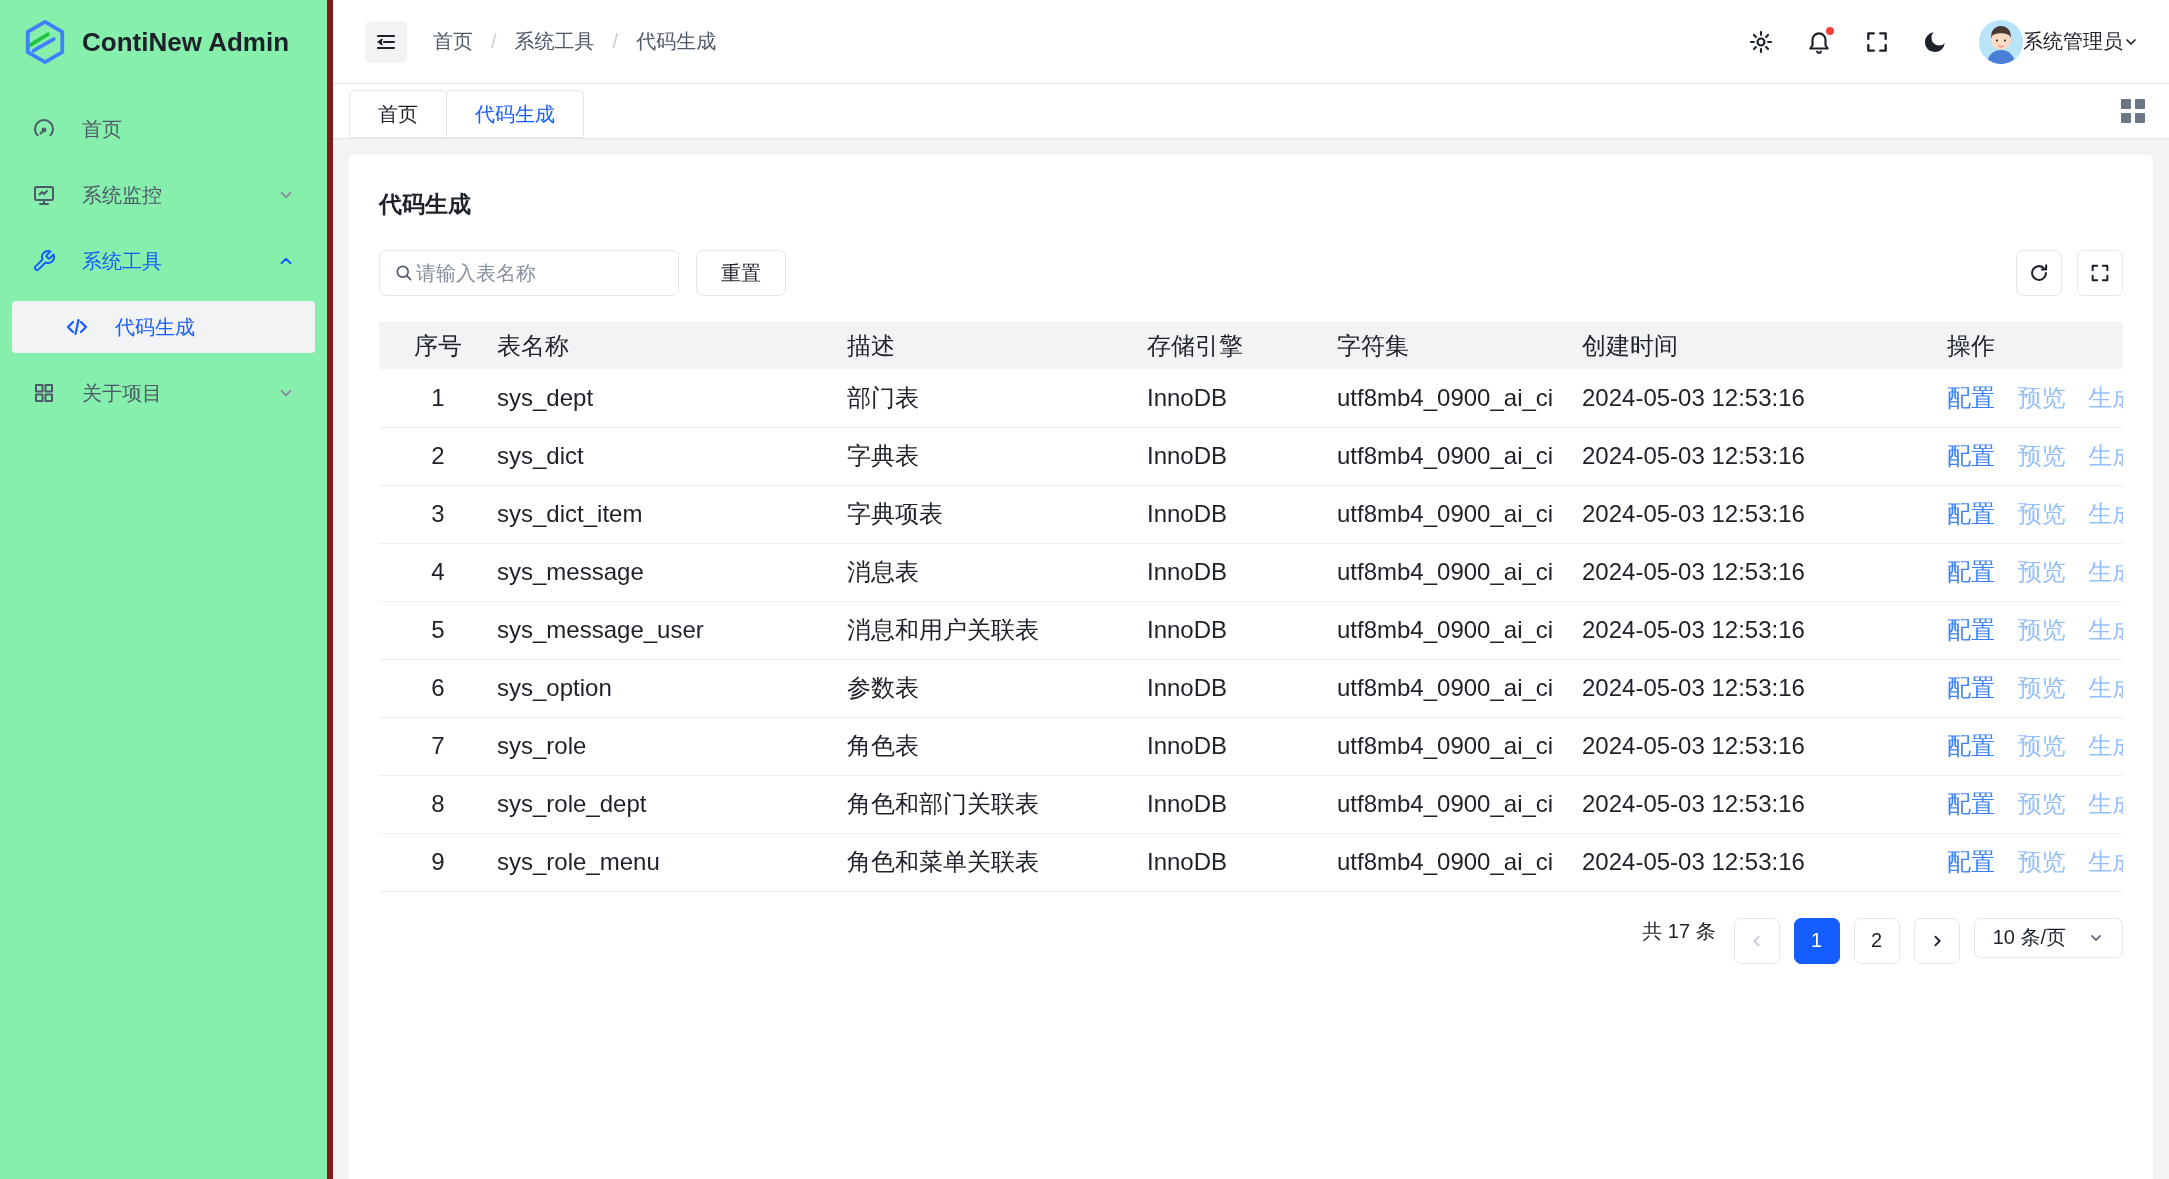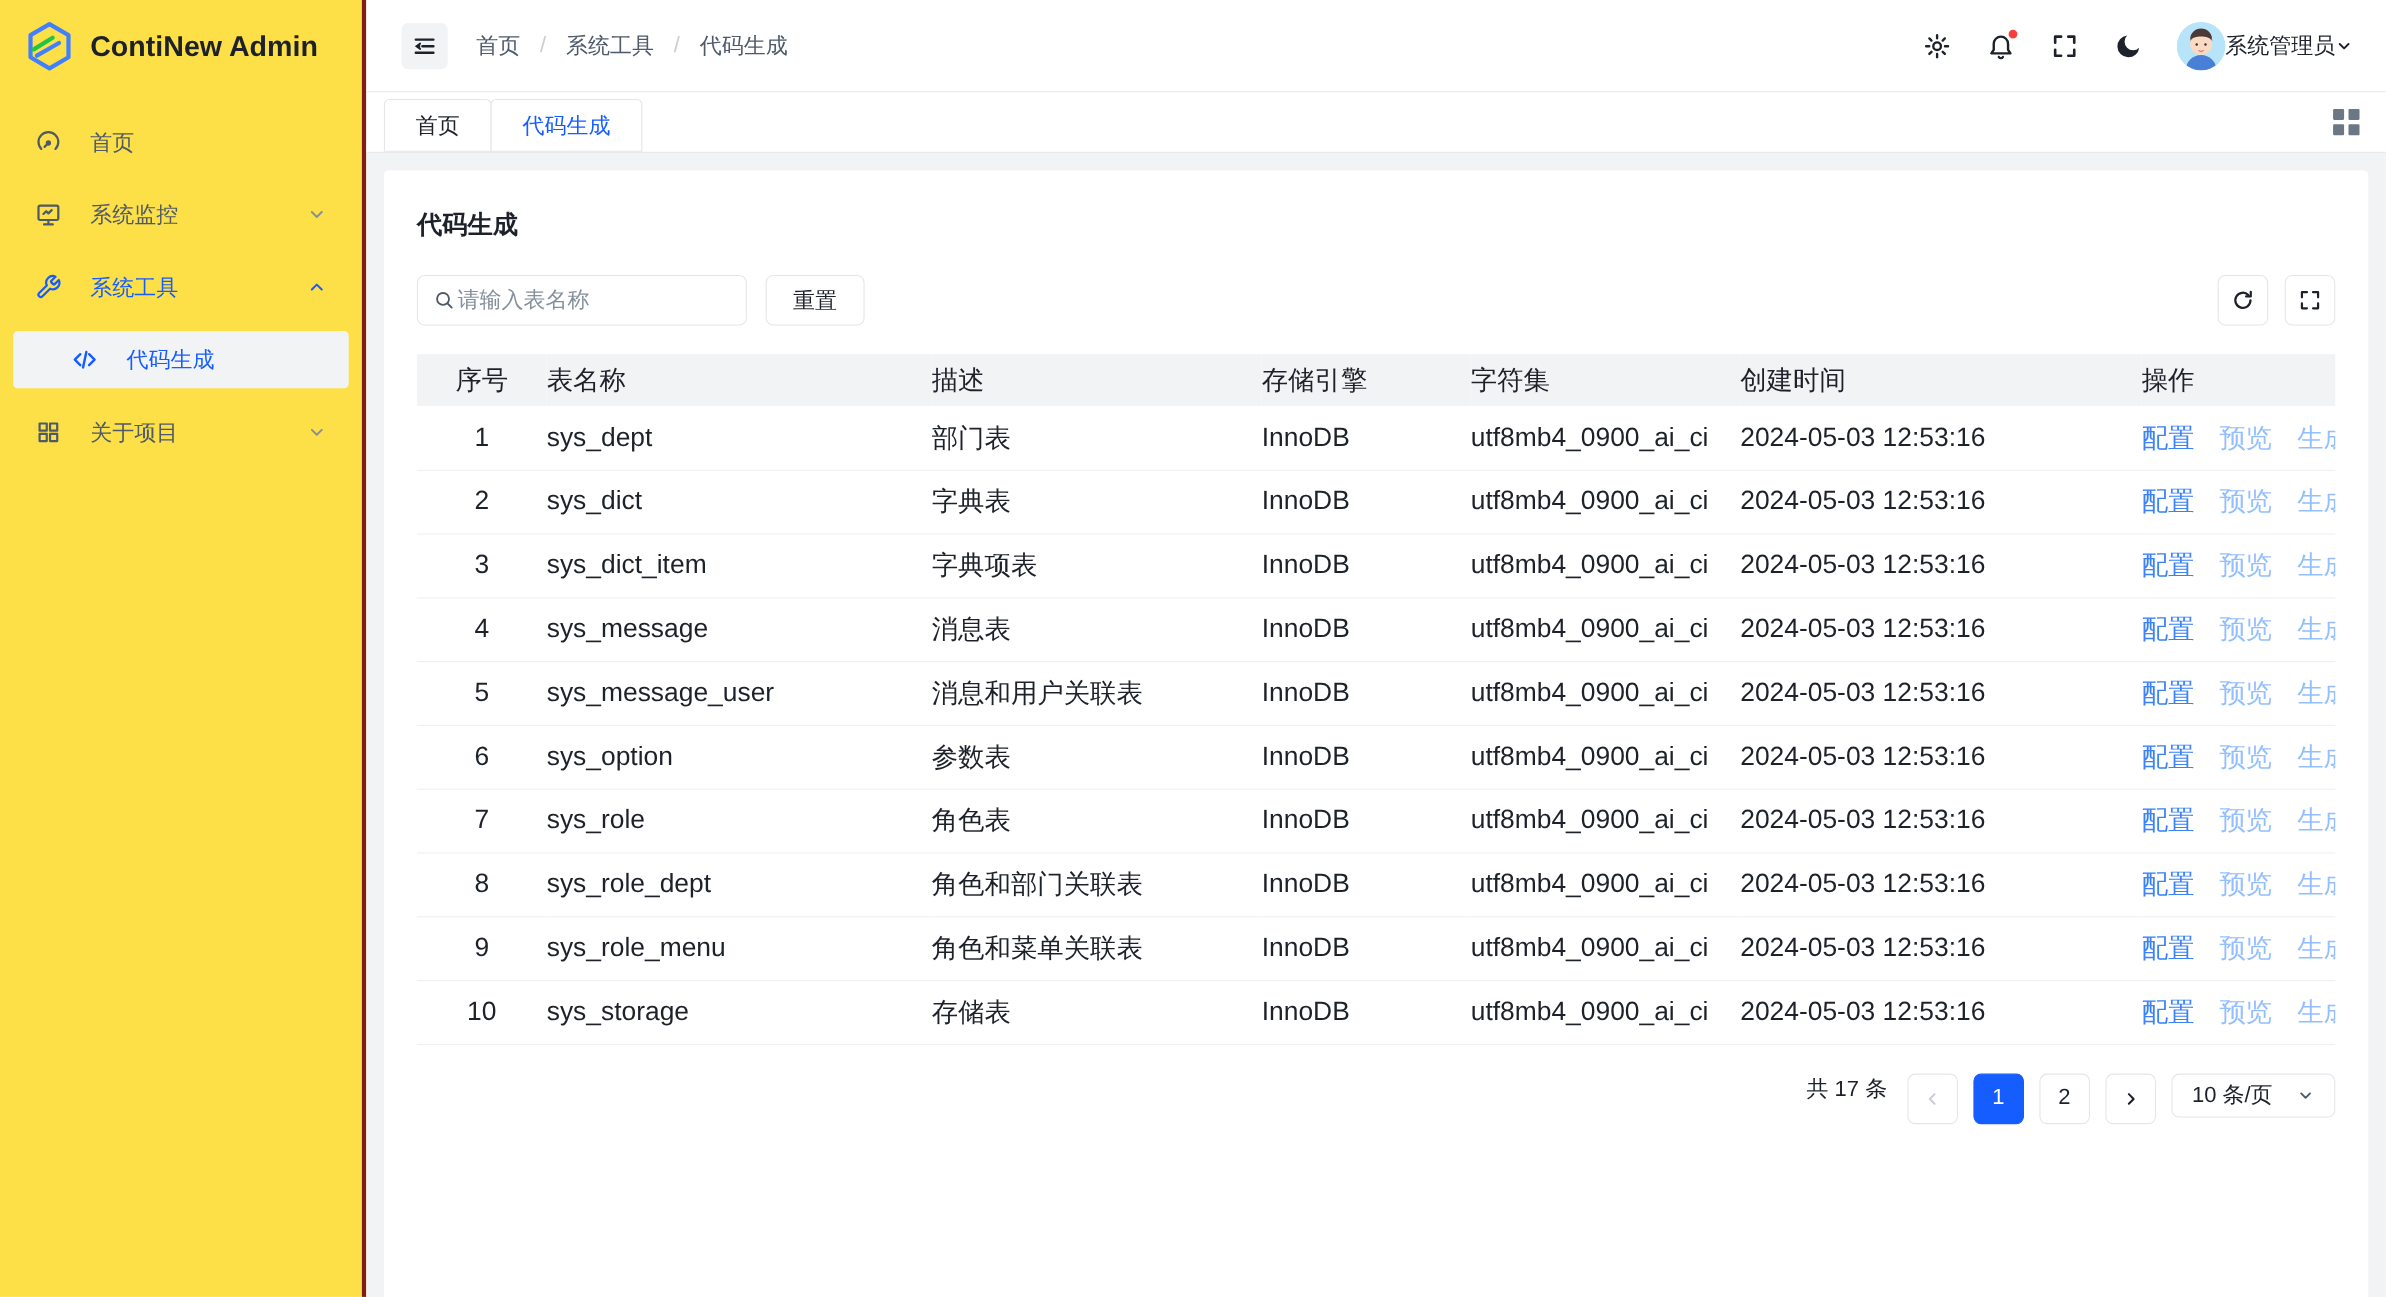--- a/index.html
+++ b/index.html
@@ -5,21 +5,21 @@
   * { box-sizing: border-box; }
   html,body { margin:0; padding:0; }
   body {
     width:2169px; height:1179px; overflow:hidden;
     font-family:"Liberation Sans", sans-serif;
     color:#1d2129; background:#fff; font-size:20px;
   }
   .app { display:flex; width:100%; height:100%; }
 
   
-  .sidebar { width:333px; min-width:333px; background:#fde047; border-right:4px solid #7f1d1d; display:flex; flex-direction:column; }
+  .sidebar { width:333px; min-width:333px; background:#86efac; border-right:6px solid #7f1d1d; display:flex; flex-direction:column; }
   .logo { height:84px; display:flex; align-items:center; gap:14px; padding-left:22px; cursor:pointer; }
   .logo svg { width:46px; height:46px; }
   .app-title { font-size:26px; font-weight:bold; color:#1d2129; white-space:nowrap; }
   .nav { padding:12px 12px; display:flex; flex-direction:column; }
   .nav-item { height:52px; margin:7px 0; display:flex; align-items:center; padding:0 20px; border-radius:4px; color:#4e5969; font-size:20px; cursor:pointer; }
   .nav-item .nicon { width:24px; height:24px; margin-right:26px; display:flex; align-items:center; justify-content:center; }
   .nav-item .nicon svg { width:24px; height:24px; }
   .nav-item .chev { margin-left:auto; display:flex; color:#86909c; }
   .nav-item .chev svg { width:18px; height:18px; }
   .nav-item.active { color:#165DFF; }
@@ -414,33 +414,20 @@
             <td>InnoDB</td>
             <td>utf8mb4_0900_ai_ci</td>
             <td>2024-05-03 12:53:16</td>
             <td>
               <a class="act">配置</a>
               <a class="act dim">预览</a>
               <a class="act dim">生成</a>
             </td>
           </tr>
 
-          <tr>
-            <td class="c-no">10</td>
-            <td>sys_storage</td>
-            <td>存储表</td>
-            <td>InnoDB</td>
-            <td>utf8mb4_0900_ai_ci</td>
-            <td>2024-05-03 12:53:16</td>
-            <td>
-              <a class="act">配置</a>
-              <a class="act dim">预览</a>
-              <a class="act dim">生成</a>
-            </td>
-          </tr>
         </tbody>
         </table>
 
         <div class="pagination">
           <span class="pg-total">共 17 条</span>
           <button class="pg prev">
             <svg viewBox="0 0 24 24" fill="none" stroke="currentColor" stroke-width="2.8" stroke-linecap="round" stroke-linejoin="round">
                 <path d="M14.5 5.5L8 12l6.5 6.5"></path>
               </svg>
           </button>

